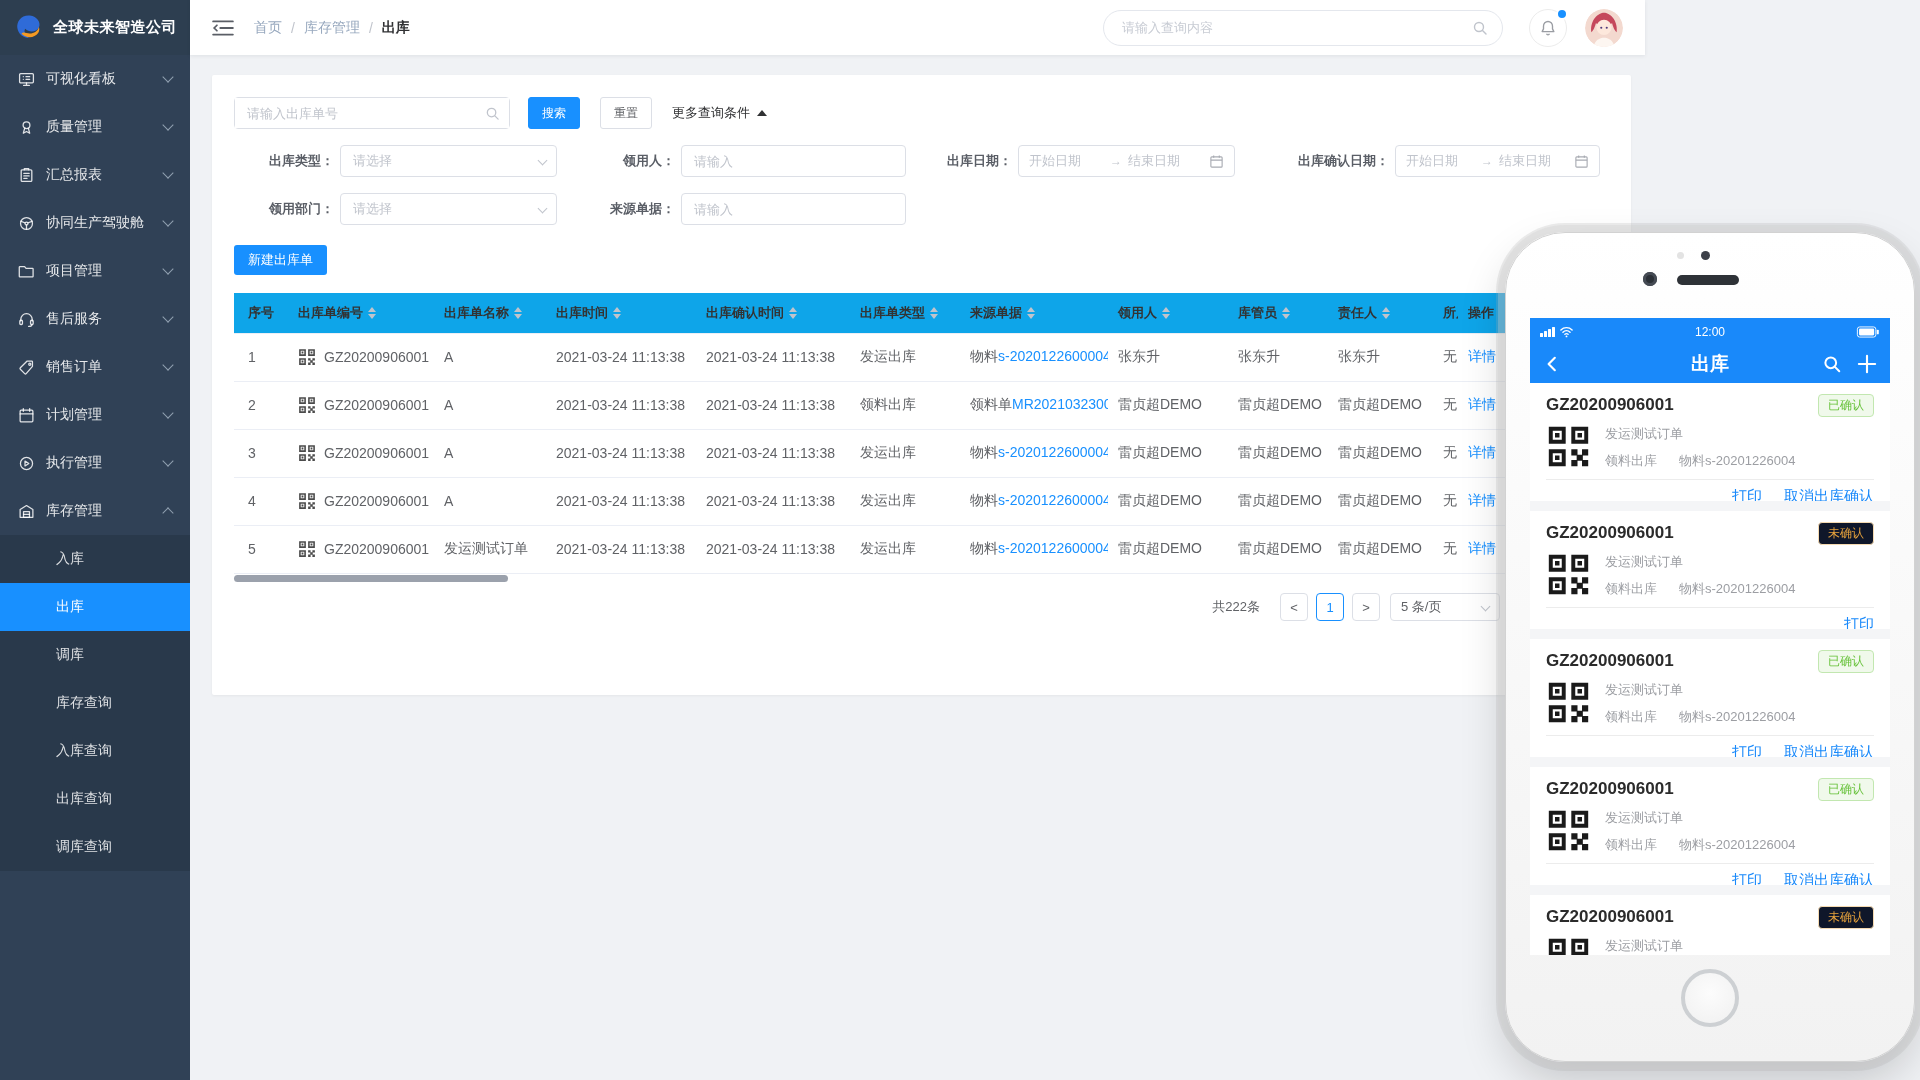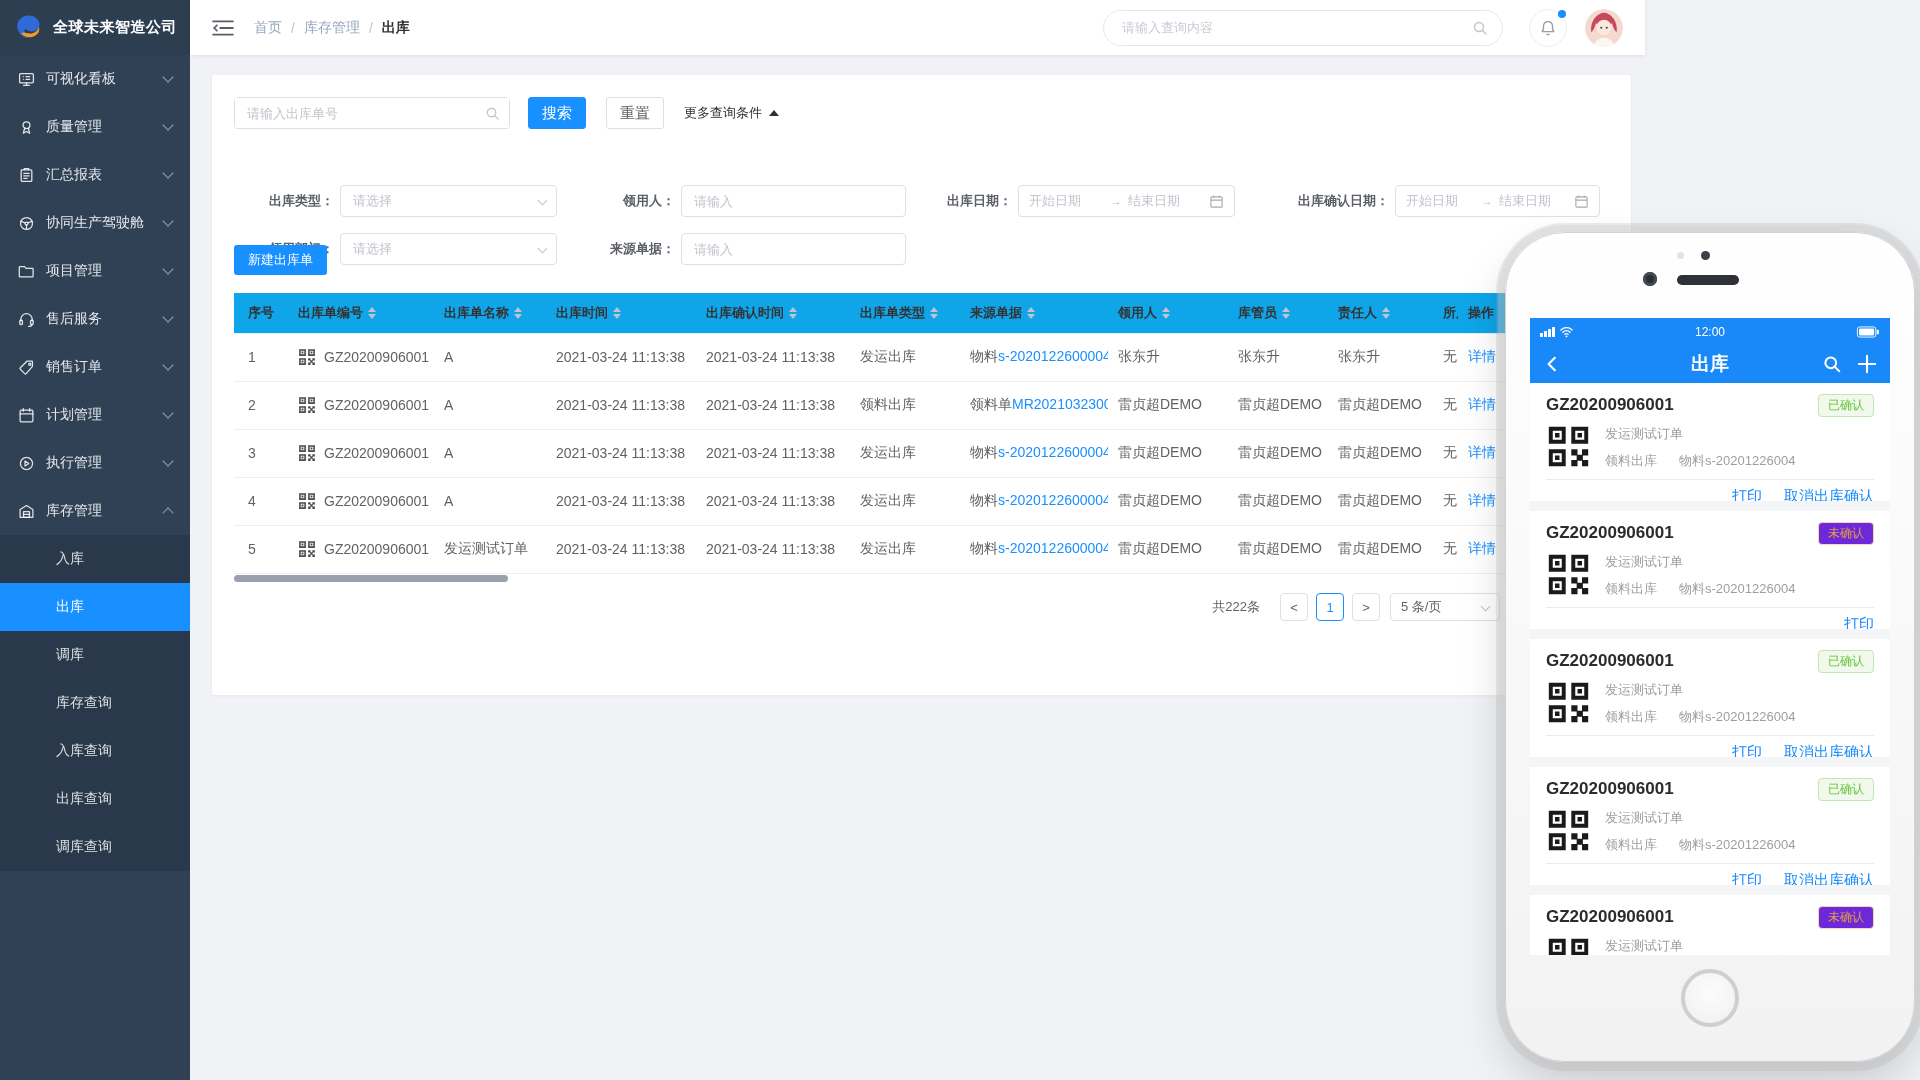--- a/index.html
+++ b/index.html
@@ -43,27 +43,27 @@
   .avatar { width:38px; height:38px; border-radius:50%; overflow:hidden; margin-left:18px; cursor:pointer; flex:none; }
 
   
   .card { position:absolute; left:212px; top:75px; width:1419px; height:620px; background:#fff; border-radius:2px; box-shadow:0 1px 3px rgba(0,0,0,.05); z-index:4; }
 
   .frow1 { position:absolute; left:22px; top:22px; display:flex; align-items:center; }
   .kw-box { position:relative; width:276px; height:32px; border:1px solid #dcdfe6; border-radius:4px; }
   .kw-box input { width:100%; height:100%; border:none; outline:none; padding:0 30px 0 12px; font-size:13px; color:#606266; font-family:inherit; }
   .kw-box input::placeholder { color:#c0c4cc; }
   .kw-box .mag { position:absolute; right:9px; top:8px; width:15px; height:15px; color:#c0c4cc; }
-  .btn { height:32px; border-radius:3px; font-size:15px; padding:0 13px; display:inline-flex; align-items:center; cursor:pointer; font-family:inherit; }
+  .btn { height:32px; border-radius:3px; font-size:12px; padding:0 13px; display:inline-flex; align-items:center; cursor:pointer; font-family:inherit; }
   .btn-primary { background:#1890ff; color:#fff; border:1px solid #1890ff; margin-left:18px; }
   .btn-plain { background:#fff; color:#606266; border:1px solid #dcdfe6; margin-left:20px; }
   .more-toggle { margin-left:20px; color:#303133; font-size:13px; cursor:pointer; display:flex; align-items:center; }
   .tri-up { width:0; height:0; border-left:5px solid transparent; border-right:5px solid transparent; border-bottom:6px solid #303133; margin-left:7px; }
 
-  .fgroup { position:absolute; display:flex; align-items:center; height:32px;margin-top:40px; }
+  .fgroup { position:absolute; display:flex; align-items:center; height:32px; }
   .fgroup label { font-size:13px; color:#5a5e66; font-weight:bold; text-align:right; padding-right:6px; white-space:nowrap; }
   .g1 { left:22px;  top:70px; }  .g1 label { width:106px; }
   .g2 { left:380px; top:70px; }  .g2 label { width:89px; }
   .g3 { left:712px; top:70px; }  .g3 label { width:94px; }
   .g4 { left:1040px;top:70px; }  .g4 label { width:143px; }
   .g5 { left:22px;  top:118px; } .g5 label { width:106px; }
   .g6 { left:380px; top:118px; } .g6 label { width:89px; }
   .sel { position:relative; width:217px; height:32px; border:1px solid #dcdfe6; border-radius:4px; display:flex; align-items:center; padding:0 26px 0 12px; cursor:pointer; background:#fff; }
   .sel .ph { color:#c0c4cc; font-size:13px; }
   .car-down { position:absolute; right:10px; top:11px; width:7px; height:7px; border-right:1.4px solid #c0c4cc; border-bottom:1.4px solid #c0c4cc; transform:rotate(45deg); }
@@ -121,21 +121,21 @@
   .navbar { height:38px; background:#1989fa; color:#fff; display:flex; align-items:center; padding:0 13px; position:relative; }
   .nav-title { position:absolute; left:0; right:0; text-align:center; font-size:19px; font-weight:bold; }
   .nav-back { width:18px; height:18px; cursor:pointer; z-index:1; }
   .nav-right { margin-left:auto; display:flex; align-items:center; gap:15px; z-index:1; }
   .nav-ic { width:20px; height:20px; cursor:pointer; }
   .mcard { background:#fff; margin-bottom:10px; padding:10px 16px 0 16px; height:118px; overflow:hidden; }
   .mc-top { display:flex; align-items:center; justify-content:space-between; height:24px; }
   .mc-code { font-size:17px; font-weight:bold; color:#2b2b2b; }
   .mc-badge { font-size:12px; padding:2px 9px; border-radius:4px; border:1px solid; }
   .mc-badge.green  { color:#67c23a; background:#f0f9eb; border-color:#c2e7b0; }
-  .mc-badge.orange { color:#e6a23c; background:#6d28d9; border-color:#f5dab1; }
+  .mc-badge.orange { color:#e6a23c; background:#0f172a; border-color:#f5dab1; }
   .mc-body { display:flex; margin-top:7px; }
   .mc-qr { width:45px; height:45px; color:#1a1a1a; margin-right:14px; flex:none; }
   .mc-lines { font-size:13px; color:#9c9ea3; }
   .mc-l1 { margin-top:1px; }
   .mc-l2 { margin-top:9px; }
   .mc-l2 .mc-src { margin-left:22px; }
   .mc-div { border-top:1px solid #ececec; margin-top:9px; }
   .mc-actions { text-align:right; padding:7px 0 0 0; font-size:15px; }
   .mc-actions a { color:#1989fa; text-decoration:none; margin-left:22px; cursor:pointer; }
   .home-btn { position:absolute; left:176px; top:737px; width:58px; height:58px; border-radius:50%; border:4px solid #cdd0d3; background:radial-gradient(circle at 50% 40%, #fcfcfc, #f0f0f0); }

